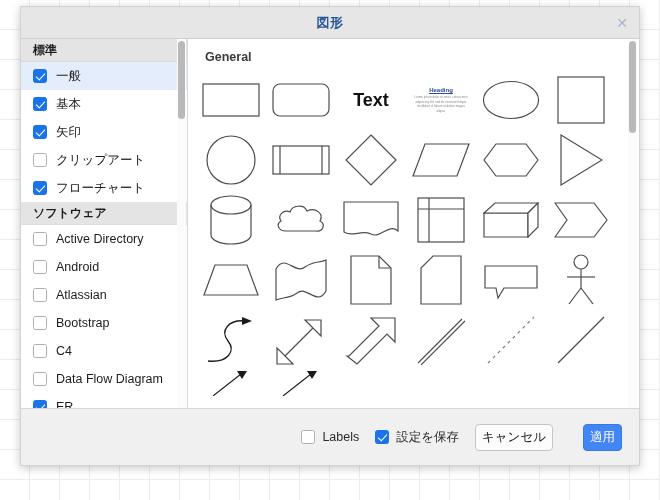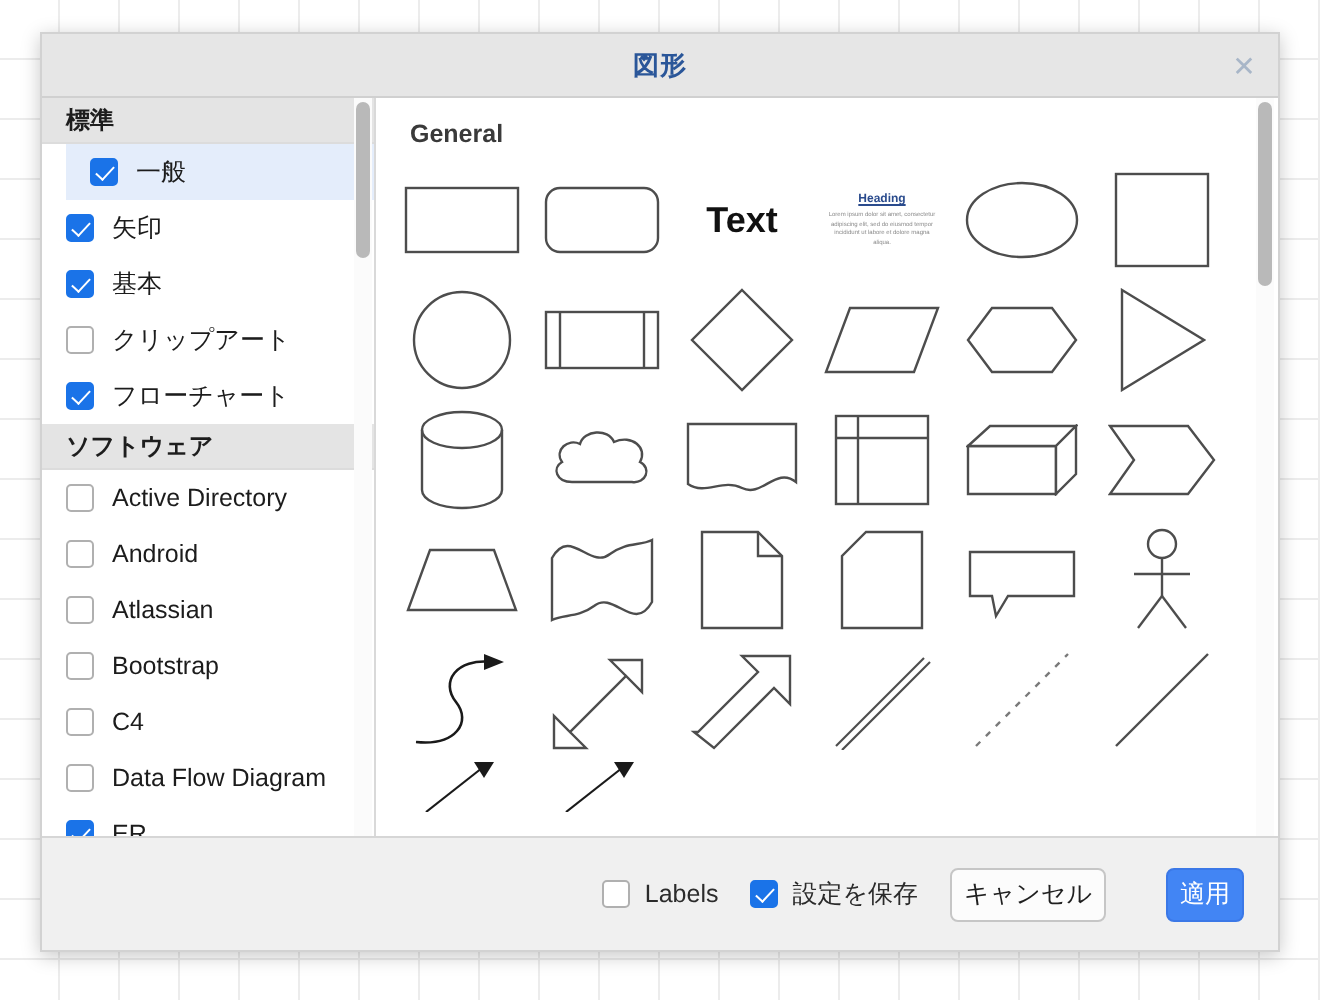--- a/index.html
+++ b/index.html
@@ -15,21 +15,21 @@
     position:absolute; inset:0;
     background-color:#ffffff;
     background-image:
       linear-gradient(to right, #ececec 1px, transparent 1px),
       linear-gradient(to bottom, #ececec 1px, transparent 1px);
     background-size:30px 30px;
     background-position:-1px -1px;
   }
   
   #dialog{
-    position:absolute; left:20px; top:16px;
+    position:absolute; left:20px; top:6px;
     width:620px; height:460px;
     background:#ffffff;
     border:1px solid #d2d2d2;
     box-shadow:0 2px 9px rgba(0,0,0,.22);
     display:flex; flex-direction:column;
     overflow:hidden;
   }
   #titlebar{
     height:32px; flex:0 0 32px;
     background:#e6e6e6;
@@ -60,21 +60,21 @@
     background:#e4e4e4;
     font-size:12px; font-weight:bold; color:#1d1d1d;
     padding:4px 0 4px 12px;
     height:23px; line-height:15px;
     border-bottom:1px solid #dcdcdc;
   }
   .shape-row{
     height:28px; display:flex; align-items:center;
     padding-left:12px; gap:9px; cursor:default;
   }
-  .shape-row.selected{ background:#e4edfb;margin-left:12px; }
+  .shape-row.selected{ background:#e4edfb; }
   .row-label{ font-size:12.5px; color:#1c1c1c; white-space:nowrap; }
   .cb{
     width:14px; height:14px; flex:0 0 14px;
     border:1px solid #b0b0b0; border-radius:2.5px;
     background:#fff; position:relative;
   }
   .cb.checked{ background:#1a73e8; border-color:#1a73e8; }
   .cb.checked::after{
     content:""; position:absolute;
     left:4px; top:1px; width:4px; height:8px;
@@ -154,25 +154,25 @@
       <div id="sidebar-list">
 
         <div class="cat-header">標準</div>
 
         <div class="shape-row selected">
           <span class="cb checked"></span>
           <span class="row-label">一般</span>
         </div>
         <div class="shape-row">
           <span class="cb checked"></span>
+          <span class="row-label">基本</span>
+        </div>
+        <div class="shape-row">
+          <span class="cb checked"></span>
           <span class="row-label">矢印</span>
-        </div>
-        <div class="shape-row">
-          <span class="cb checked"></span>
-          <span class="row-label">基本</span>
         </div>
         <div class="shape-row">
           <span class="cb"></span>
           <span class="row-label">クリップアート</span>
         </div>
         <div class="shape-row">
           <span class="cb checked"></span>
           <span class="row-label">フローチャート</span>
         </div>
 

